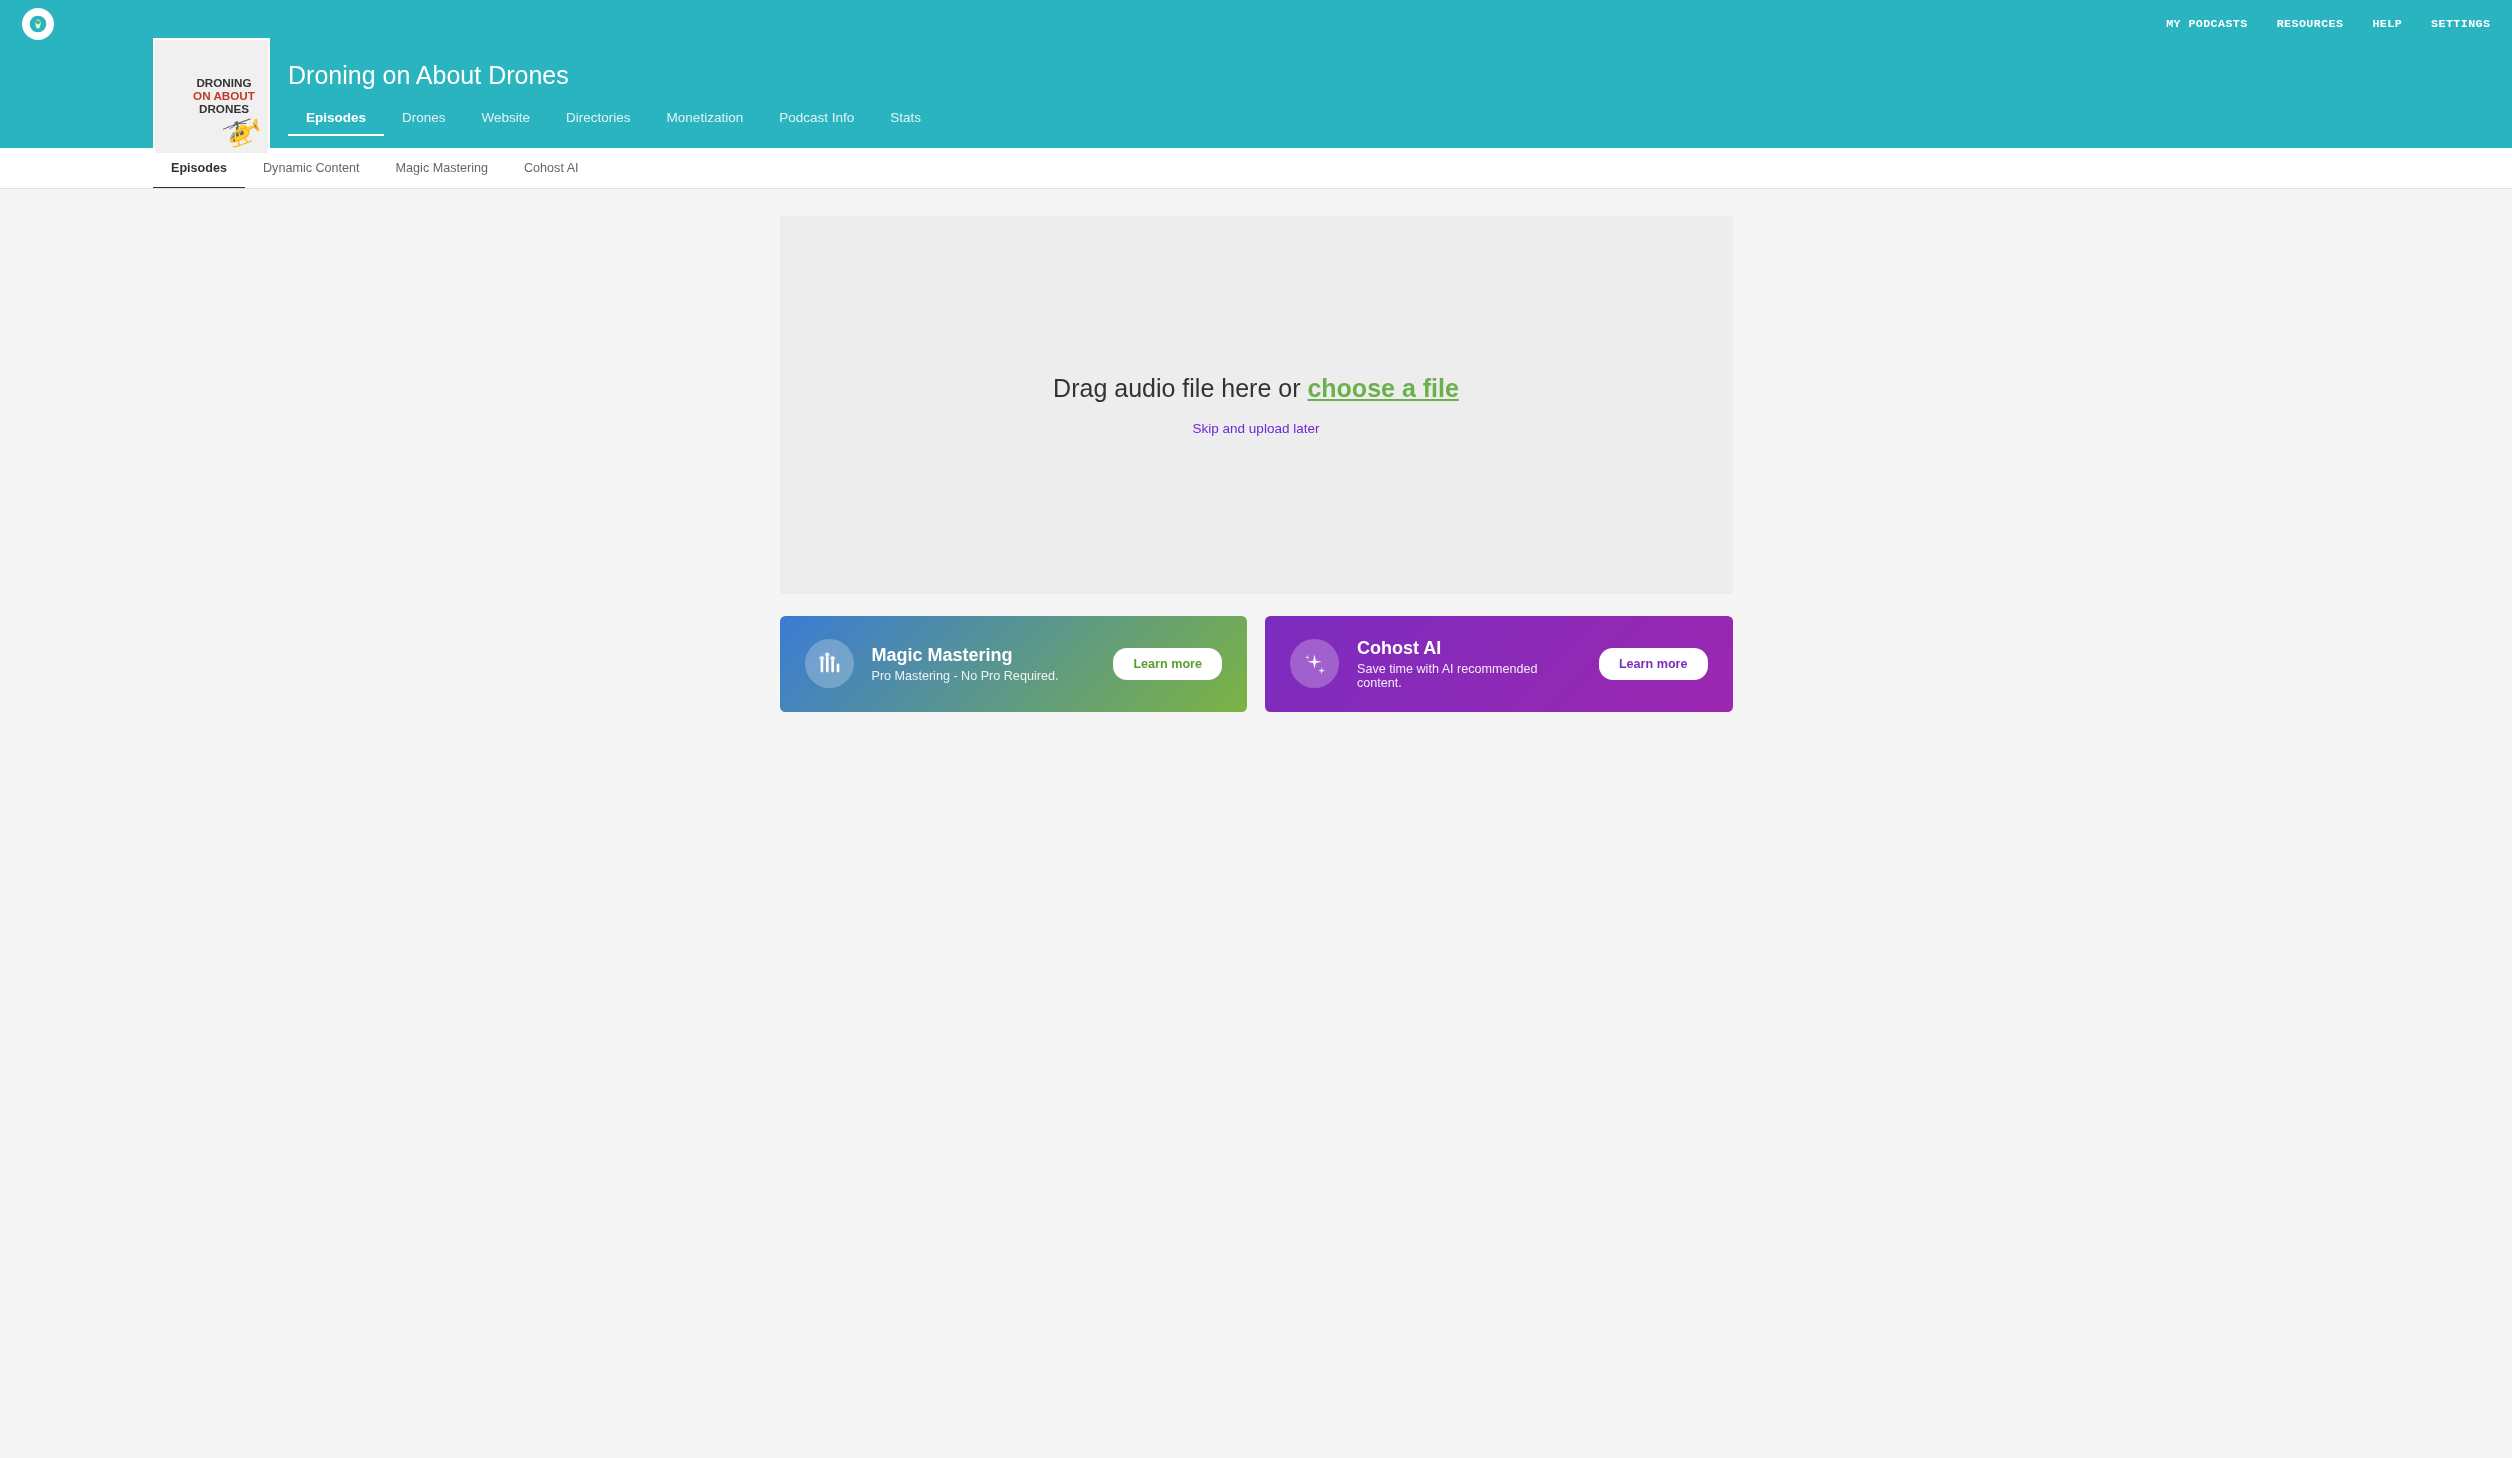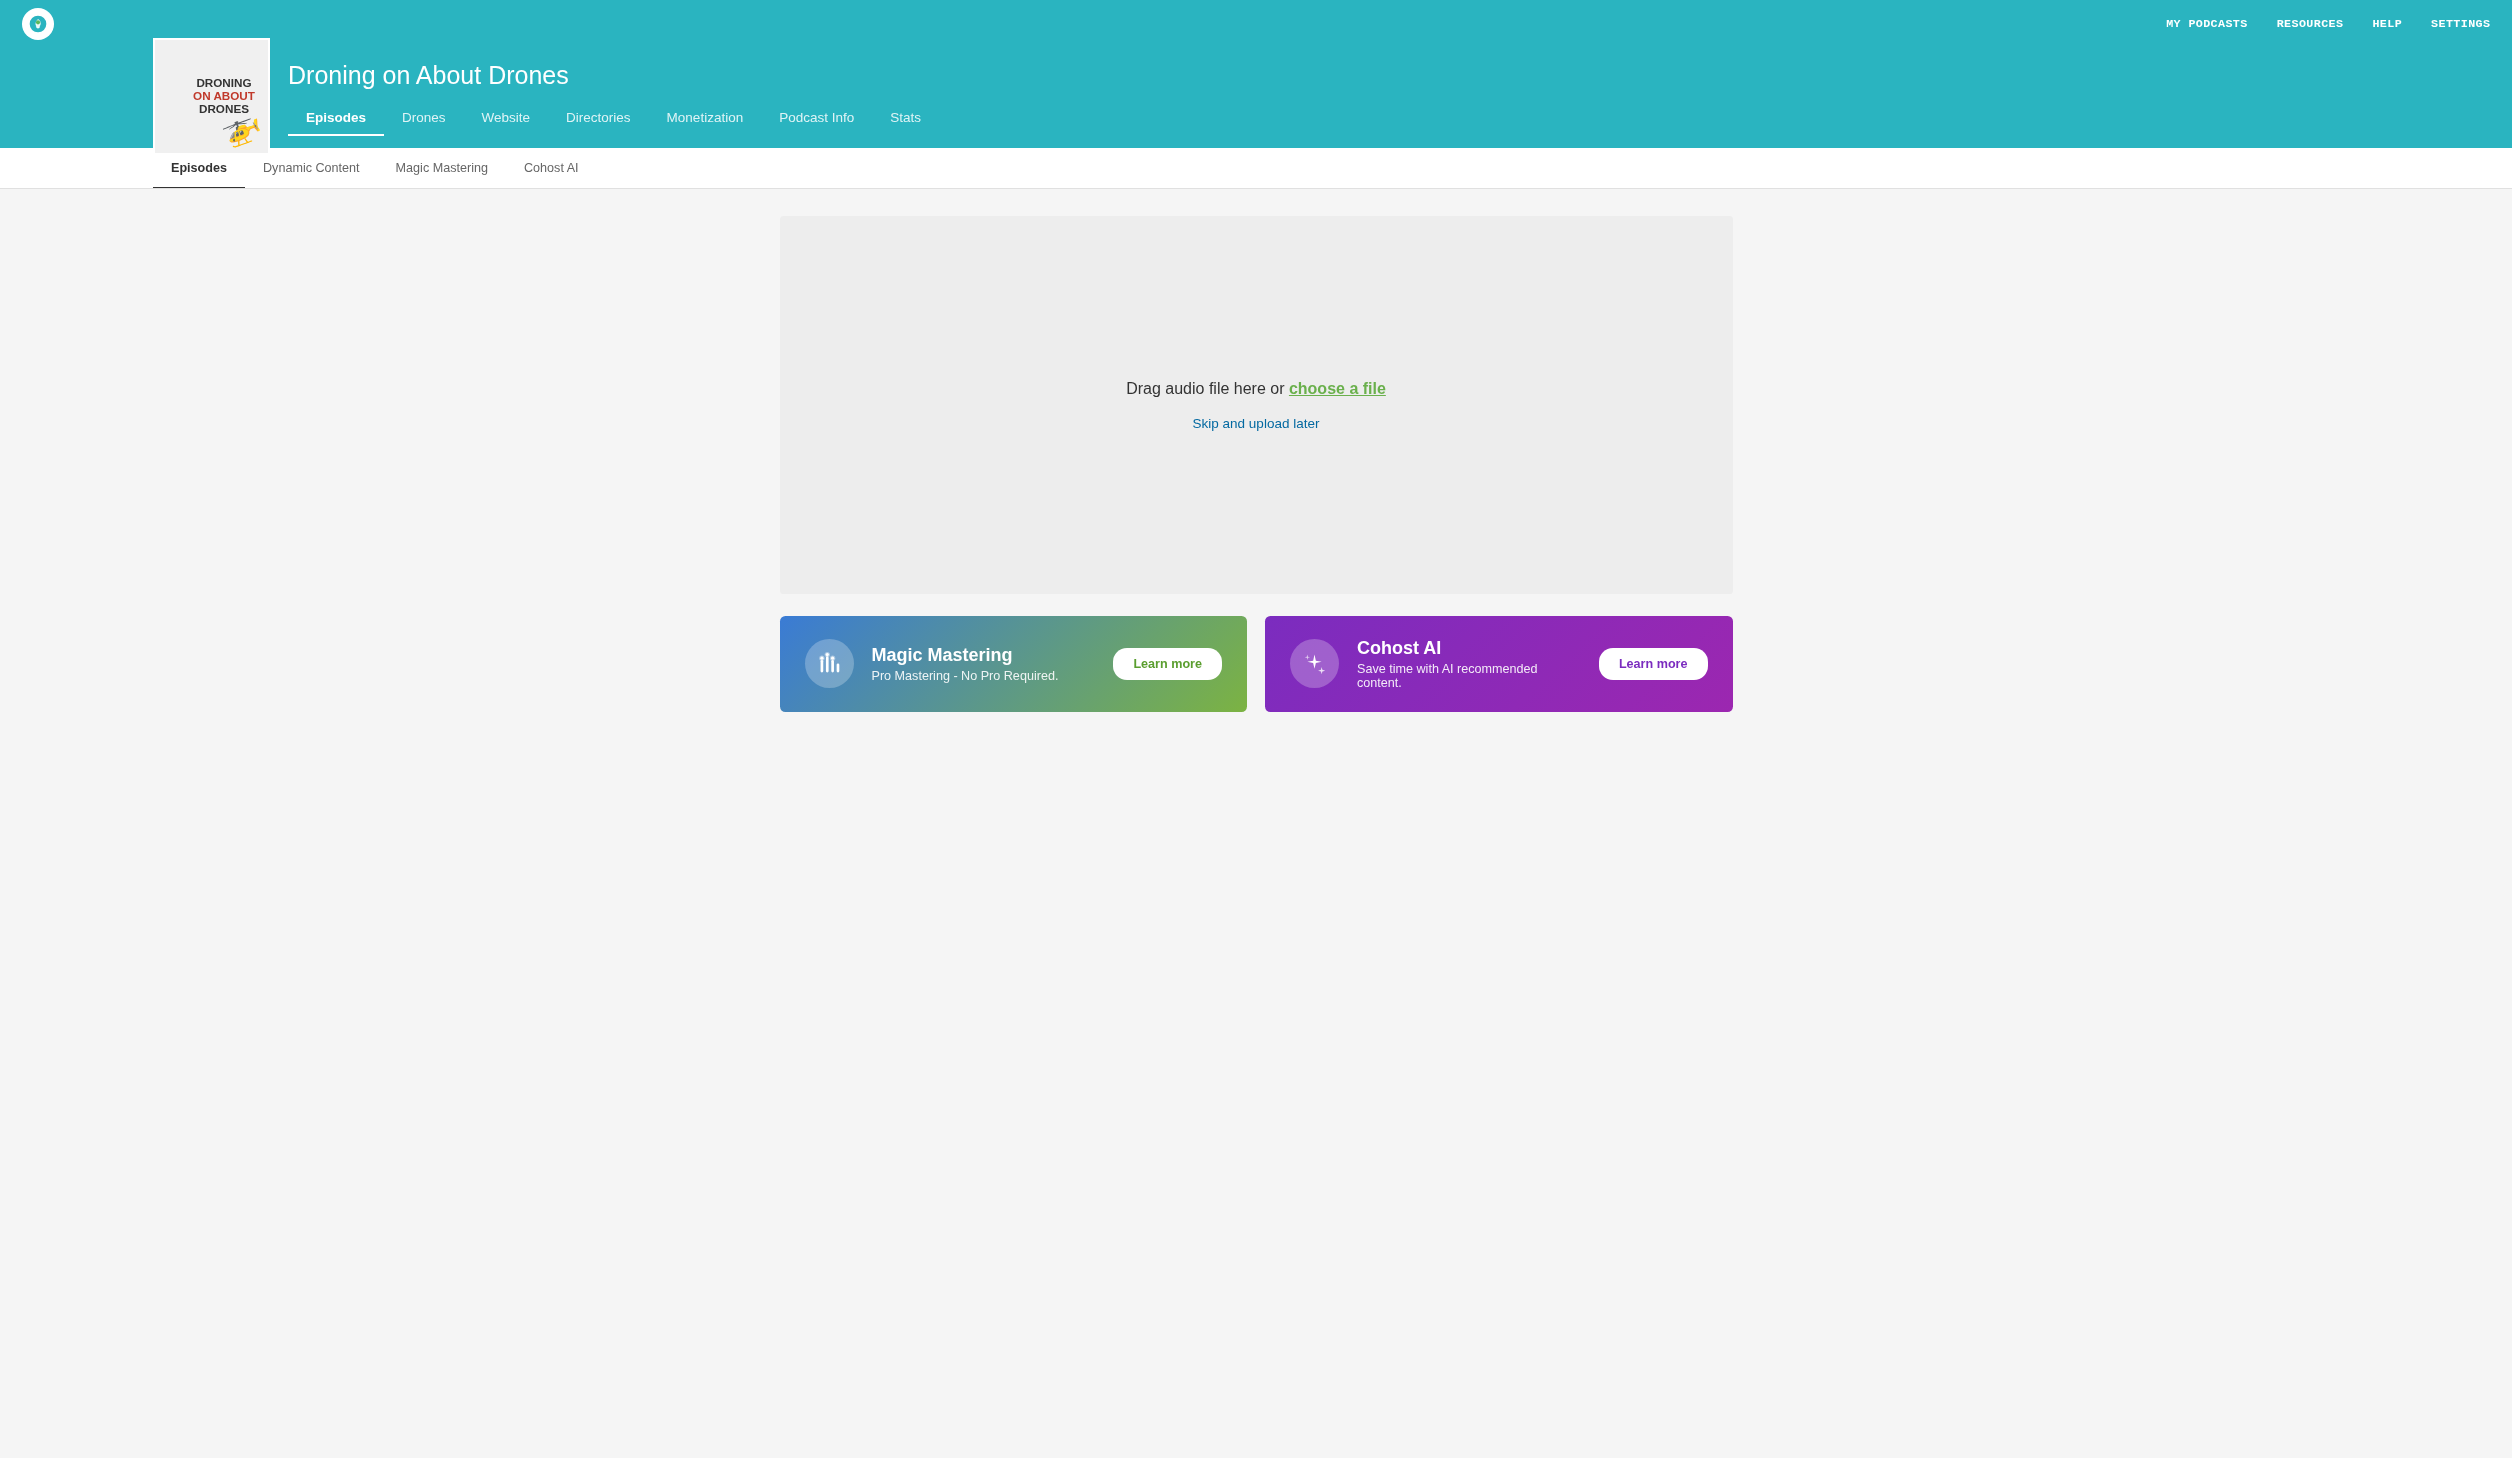--- a/index.html
+++ b/index.html
@@ -145,33 +145,33 @@
       background: #ededed;
       border-radius: 3.6px;
       min-height: 378px;
       display: flex;
       flex-direction: column;
       align-items: center;
       justify-content: center;
       gap: 18px;
     }
     .upload-text {
-      font-size: 16px;
+      font-size: 25px;
       color: #333;
       font-weight: 400;
     }
     .upload-link {
       color: #6ab04c;
       text-decoration: underline;
       font-weight: 600;
       cursor: pointer;
     }
     .skip-link {
       font-size: 13.5px;
-      color: #0369a1;
+      color: #6d28d9;
       cursor: pointer;
     }
 
     
     .promo-cards {
       display: flex;
       gap: 18px;
       margin-top: 21.6px;
     }
     .promo-card {

